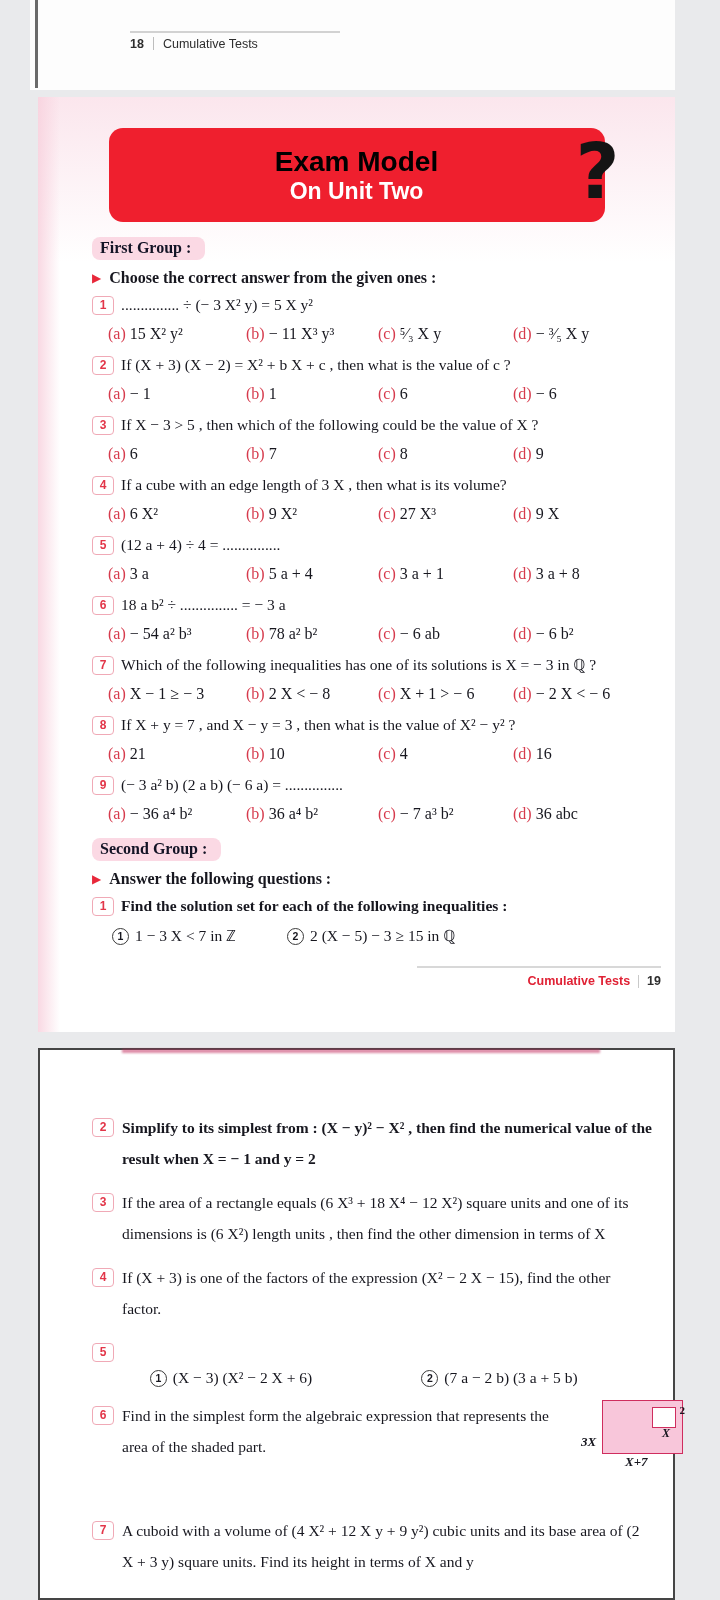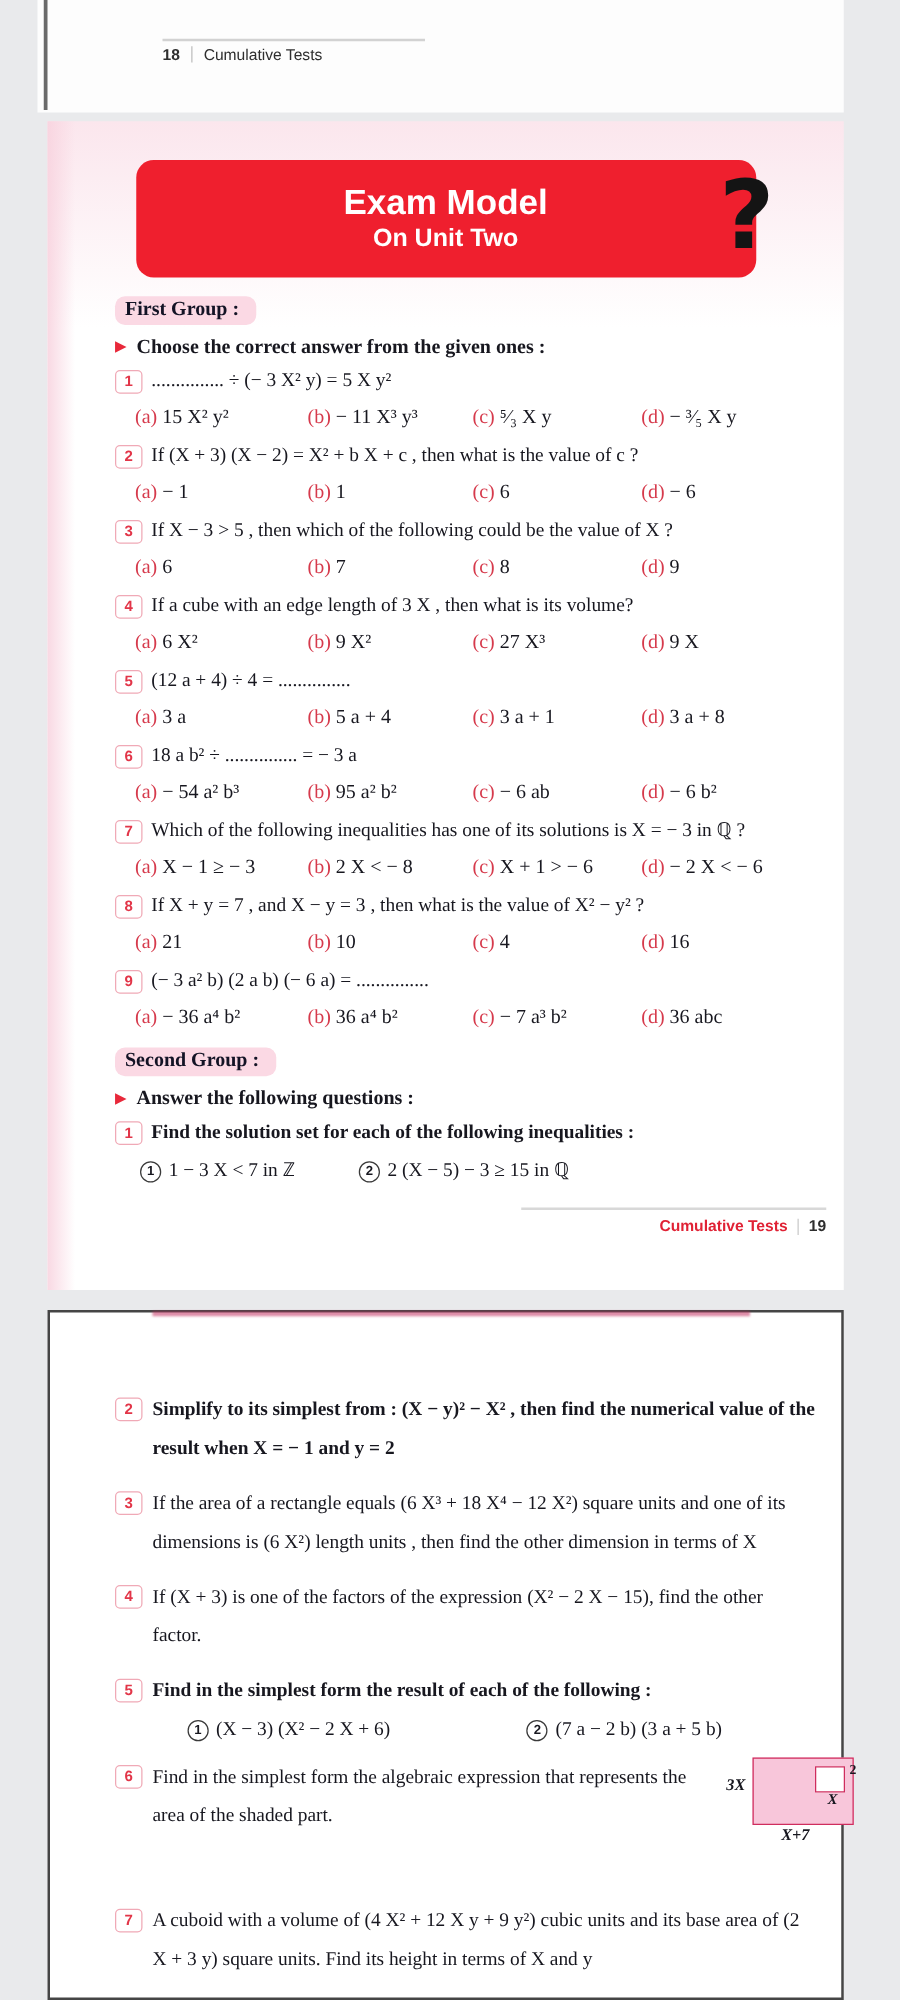--- a/index.html
+++ b/index.html
@@ -16,22 +16,22 @@
   .pg-header .num { font-weight:700; }
   .pg-header .sep { width:1px; height:13px; background:#bdbdbd; }
   
   .page1 { position:absolute; left:38px; top:97px; width:637px; height:935px;
     background:
       linear-gradient(90deg, rgba(248,210,222,.85) 0, rgba(248,210,222,0) 22px),
       linear-gradient(180deg, #fbe6ed 0, #ffffff 165px);
   }
   .banner { position:relative; margin:31px auto 0; width:496px; height:94px; background:#ef1f2e;
     border-radius:14px; display:flex; flex-direction:column; align-items:center; justify-content:center; }
-  .banner-title { color:#ffffff; font-family:"Liberation Sans", sans-serif; font-weight:700; font-size:28px; line-height:32px; }
-  .banner-sub { color:#fff; font-family:"Liberation Sans", sans-serif; font-weight:700; font-size:20px; line-height:26px; }
+  .banner-title { color:#000000; font-family:"Liberation Sans", sans-serif; font-weight:700; font-size:28px; line-height:32px; }
+  .banner-sub { color:#fff; font-family:"Liberation Sans", sans-serif; font-weight:700; font-size:23px; line-height:26px; }
   .banner-q { position:absolute; right:-15px; top:-6px; font-family:"DejaVu Sans", sans-serif;
     font-weight:700; font-size:76px; line-height:100px; color:#141414; }
   .content { padding:15px 12px 0 54px; }
   .group-pill { display:inline-block; background:#fbd9e4; border-radius:8px; padding:2px 14px 3px 8px;
     font-weight:700; font-size:16px; color:#131325; }
   .instruction { display:flex; align-items:baseline; gap:8px; margin:9px 0 7px 0; font-weight:700; font-size:16px; }
   .arrow { color:#e8283a; font-size:12px; font-family:"DejaVu Sans", sans-serif; position:relative; top:-1px; }
   .q { display:flex; gap:7px; align-items:flex-start; margin-bottom:8px; }
   .q-badge { flex:0 0 auto; min-width:12px; text-align:center; border:1px solid #f0a9b6; border-radius:4px;
     background:#fff; color:#e23548; font-family:"Liberation Sans", sans-serif; font-size:12px; font-weight:700;
@@ -62,21 +62,21 @@
   .p2-text { font-size:15.5px; line-height:31px; max-width:545px; }
   .bold { font-weight:700; }
   .p2-subs { display:grid; grid-template-columns:230px 1fr; padding-left:24px; font-size:15.5px;
     line-height:24px; margin-bottom:10px;text-align:center; }
   .q6block { position:relative; min-height:102px; }
   .q6block .p2-text { max-width:440px; }
   
   .fig { position:absolute; left:455px; top:-14px; width:160px; height:110px; font-family:"Liberation Serif", serif; }
   .fig-rect { position:absolute; left:55px; top:14px; width:79px; height:52px; background:#f8c6da; border:1.5px solid #cf2d5e; }
   .fig-notch { position:absolute; right:6px; top:6px; width:22px; height:19px; background:#fff; border:1.5px solid #cf2d5e; }
-  .fig-3x { position:absolute; left:34px; top:28px; font-size:13px; font-style:italic; font-weight:700; }
+  .fig-3x { position:absolute; left:34px; top:48px; font-size:13px; font-style:italic; font-weight:700; }
   .fig-x7 { position:absolute; left:78px; top:68px; font-size:13px; font-style:italic; font-weight:700; }
   .fig-2 { position:absolute; right:-3px; top:3px; font-size:11px; font-weight:700; }
   .fig-xs { position:absolute; right:12px; top:25px; font-size:12px; font-style:italic; font-weight:700; }
 </style>
 </head>
 <body>
 
 <div class="top-strip">
   <div class="hdr-line"></div>
   <div class="pg-header">
@@ -161,21 +161,21 @@
       <span class="opt"><span class="l">(d)</span> <span>3 a + 8</span></span>
     </div>
 
     
     <div class="q">
       <span class="q-badge">6</span>
       <span class="q-text">18 a b² ÷ ............... = − 3 a</span>
     </div>
     <div class="opts">
       <span class="opt"><span class="l">(a)</span> <span>− 54 a² b³</span></span>
-      <span class="opt"><span class="l">(b)</span> <span>95 a² b²</span></span>
+      <span class="opt"><span class="l">(b)</span> <span>78 a² b²</span></span>
       <span class="opt"><span class="l">(c)</span> <span>− 6 ab</span></span>
       <span class="opt"><span class="l">(d)</span> <span>− 6 b²</span></span>
     </div>
 
     
     <div class="q">
       <span class="q-badge">7</span>
       <span class="q-text">Which of the following inequalities has one of its solutions is X = − 3 in ℚ ?</span>
     </div>
     <div class="opts">
@@ -251,21 +251,20 @@
       <span class="p2-text">If the area of a rectangle equals (6 X³ + 18 X⁴ − 12 X²) square units and one of its dimensions is (6 X²) length units , then find the other dimension in terms of X</span>
     </div>
 
     <div class="p2q">
       <span class="q-badge">4</span>
       <span class="p2-text">If (X + 3) is one of the factors of the expression (X² − 2 X − 15), find the other factor.</span>
     </div>
 
     <div class="p2q" style="margin-bottom:4px;">
       <span class="q-badge">5</span>
-      <span class="p2-text bold">Find in the simplest form the result of each of the following :</span>
     </div>
     <div class="p2-subs">
       <span><span class="sub-circle">1</span><span>(X − 3) (X² − 2 X + 6)</span></span>
       <span><span class="sub-circle">2</span><span>(7 a − 2 b) (3 a + 5 b)</span></span>
     </div>
 
     <div class="p2q q6block">
       <span class="q-badge">6</span>
       <span class="p2-text">Find in the simplest form the algebraic expression that represents the area of the shaded part.</span>
       <div class="fig">

